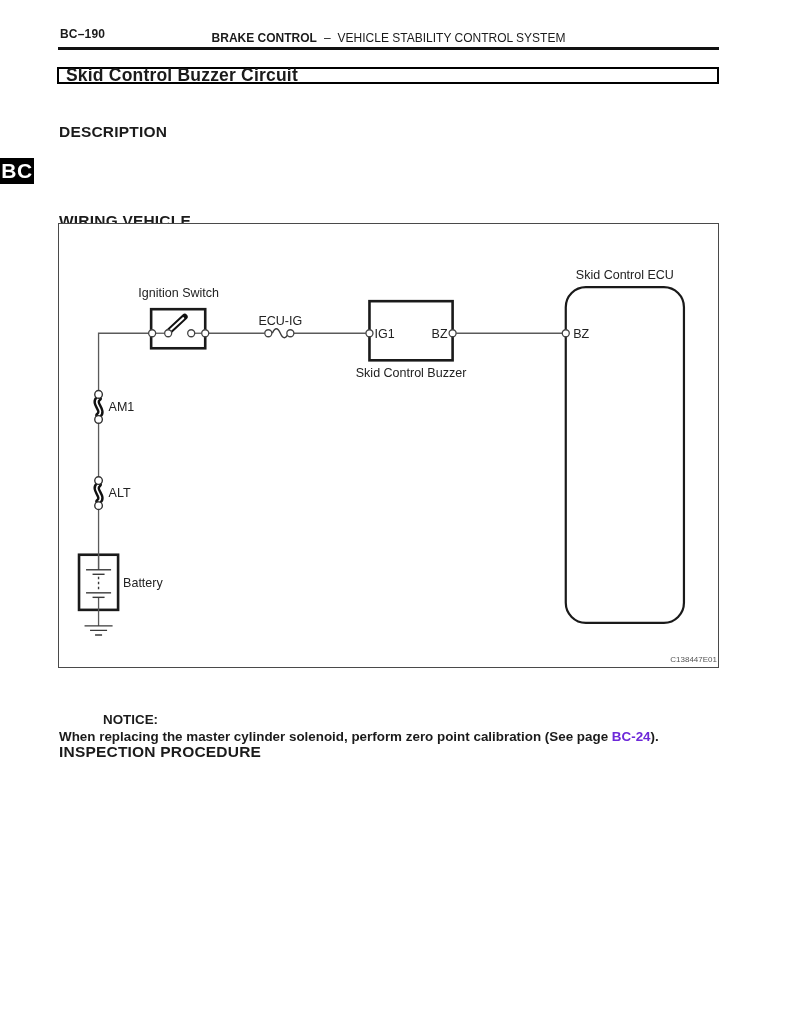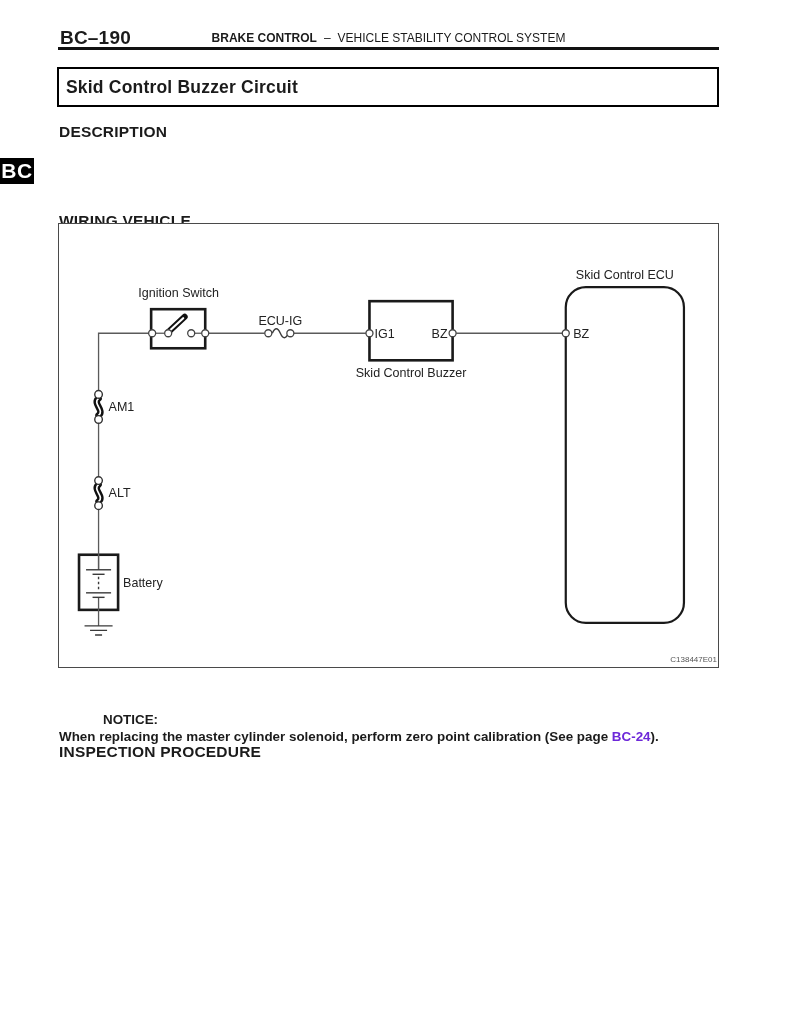--- a/index.html
+++ b/index.html
@@ -7,29 +7,29 @@
     width: 791px; height: 1024px;
     background: #ffffff;
     font-family: "Liberation Sans", sans-serif;
     color: #1b1b1b;
     position: relative;
     overflow: hidden;
   }
   .abs { position: absolute; }
 
   
-  .hdr-left { left: 60px; top: 27px; font-size: 19px; font-weight: bold; letter-spacing: 0.2px; }
+  .hdr-left { left: 60px; top: 27px; font-size: 12px; font-weight: bold; letter-spacing: 0.2px; }
   .hdr-center { left: 58px; top: 31px; width: 661px; text-align: center; font-size: 12px; white-space: nowrap; }
   .hdr-center .b { font-weight: bold; }
   .hdr-center .sep { margin: 0 7px; }
   .hdr-rule { left: 58px; top: 47px; width: 661px; height: 2.5px; background: #111; }
 
   
   .title-box {
-    left: 57px; top: 67px; width: 662px; height: 40px;
+    left: 57px; top: 67px; width: 662px; height: 17px;
     border: 2px solid #000; box-sizing: border-box;
     display: flex; align-items: center;
   }
   .title-box span { font-size: 17.5px; font-weight: bold; padding-left: 7px; letter-spacing: 0.2px; }
 
   .h2 { left: 59px; font-size: 15.5px; font-weight: bold; letter-spacing: 0.2px; white-space: nowrap; margin-top: 16px; }
 
   .body-text { left: 59px; top: 128px; font-size: 13.4px; line-height: 17.2px; white-space: nowrap; }
 
   

